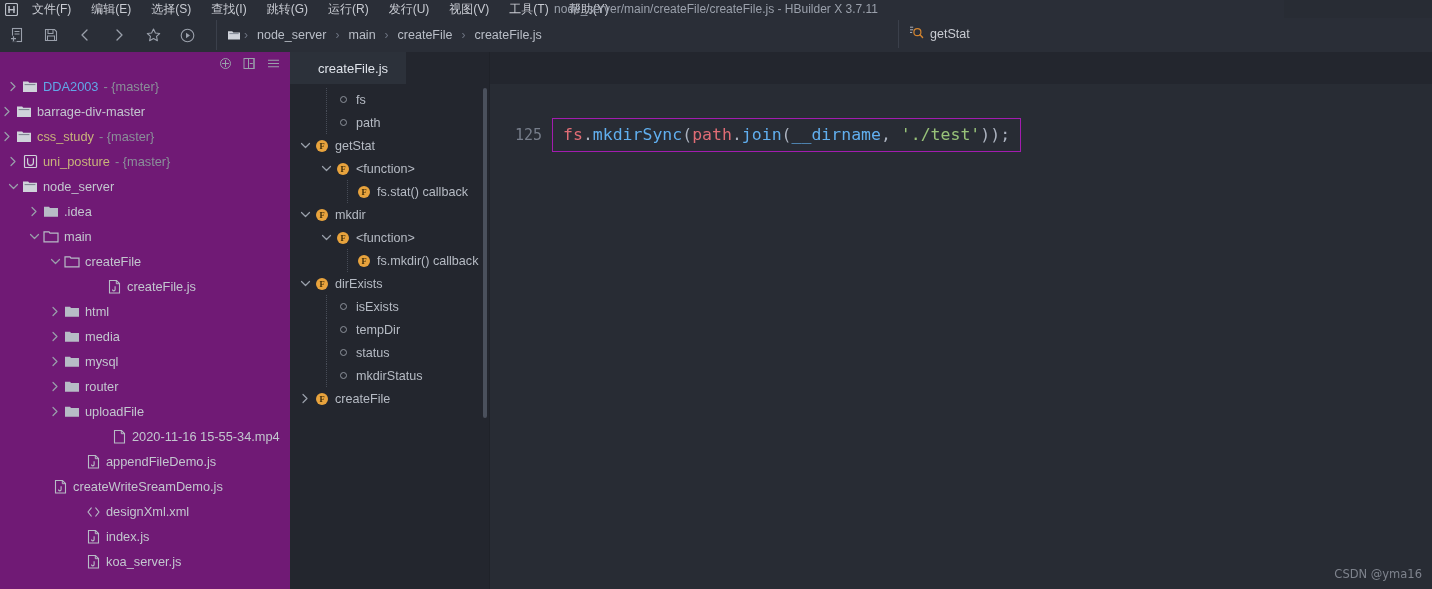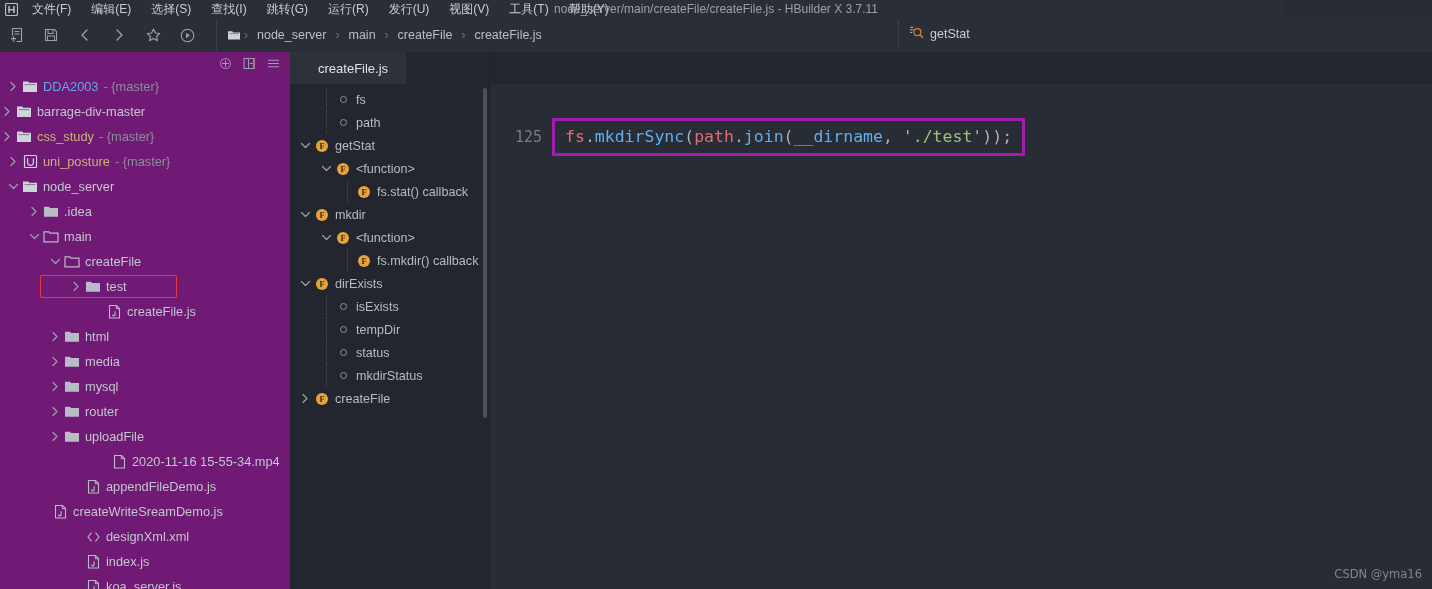--- a/index.html
+++ b/index.html
@@ -130,21 +130,21 @@
   .code-line { position: absolute; left: 0; top: 34px; display: flex; align-items: center; }
   .lineno {
     width: 62px; text-align: right; padding-right: 10px;
     color: #767d8a; font-size: 15px;
     font-family: "DejaVu Sans Mono", "Liberation Mono", monospace;
   }
   .code-text {
     font-family: "DejaVu Sans Mono", "Liberation Mono", monospace;
     font-size: 16.5px; letter-spacing: 0px; white-space: pre;
     padding: 6px 10px 7px 10px;
-    border: 3px solid #a21caf;
+    border: 1px solid #a21caf;
   }
   .tok-obj   { color: #e06c75; }
   .tok-fn    { color: #61afef; }
   .tok-punct { color: #abb2bf; }
   .tok-str   { color: #98c379; }
   .tok-param { color: #61afef; }
 
   .watermark {
     position: absolute; right: 10px; bottom: 8px;
     color: #7e838d; font-size: 11.5px;
@@ -381,33 +381,20 @@
               <path d="M2.5 4.5L6.5 8.5 10.5 4.5" fill="none" stroke="#9aa0ab" stroke-width="1.2" stroke-linecap="round" stroke-linejoin="round"></path>
             </svg>
           </span>
           <span class="ficon">
             <svg width="16" height="15" viewBox="0 0 16 15">
               <path d="M1 2.8h5l1 1.3H15V12.8H1z" fill="none" stroke="#b7bcc6" stroke-width="1.2"></path>
             </svg>
           </span>
           <span class="label plain">createFile</span>
         </div>
-        <div class="row selected-outline" style="padding-left: 69px;">
-          <span class="arrow">
-            <svg width="13" height="13" viewBox="0 0 13 13">
-              <path d="M4 2.5L8 6.5 4 10.5" fill="none" stroke="#9aa0ab" stroke-width="1.2" stroke-linecap="round" stroke-linejoin="round"></path>
-            </svg>
-          </span>
-          <span class="ficon">
-            <svg width="16" height="15" viewBox="0 0 16 15">
-              <path d="M1 2.8h5l1 1.3H15V12.8H1z" fill="#b7bcc6"></path>
-            </svg>
-          </span>
-          <span class="label plain">test</span>
-        </div>
         <div class="row" style="padding-left: 90px;">
           <span class="arrow"></span>
           <span class="ficon">
             <svg width="15" height="16" viewBox="0 0 15 16">
               <path d="M2.5 1.5h7l3 3V14h-10z" fill="none" stroke="#b7bcc6" stroke-width="1.1"></path>
               <path d="M9.3 1.7v3h3" fill="none" stroke="#b7bcc6" stroke-width="1"></path>
               <path d="M8.1 7.2v3.4a1.3 1.3 0 0 1-2.6 0" fill="none" stroke="#b7bcc6" stroke-width="1.1"></path>
             </svg>
           </span>
           <span class="label plain">createFile.js</span>

